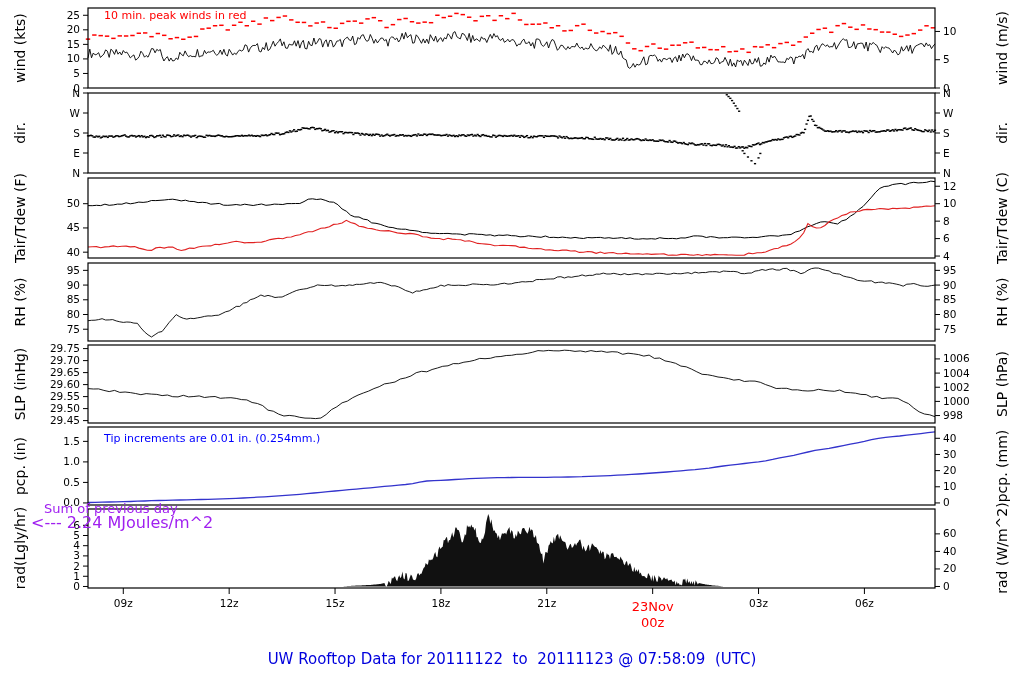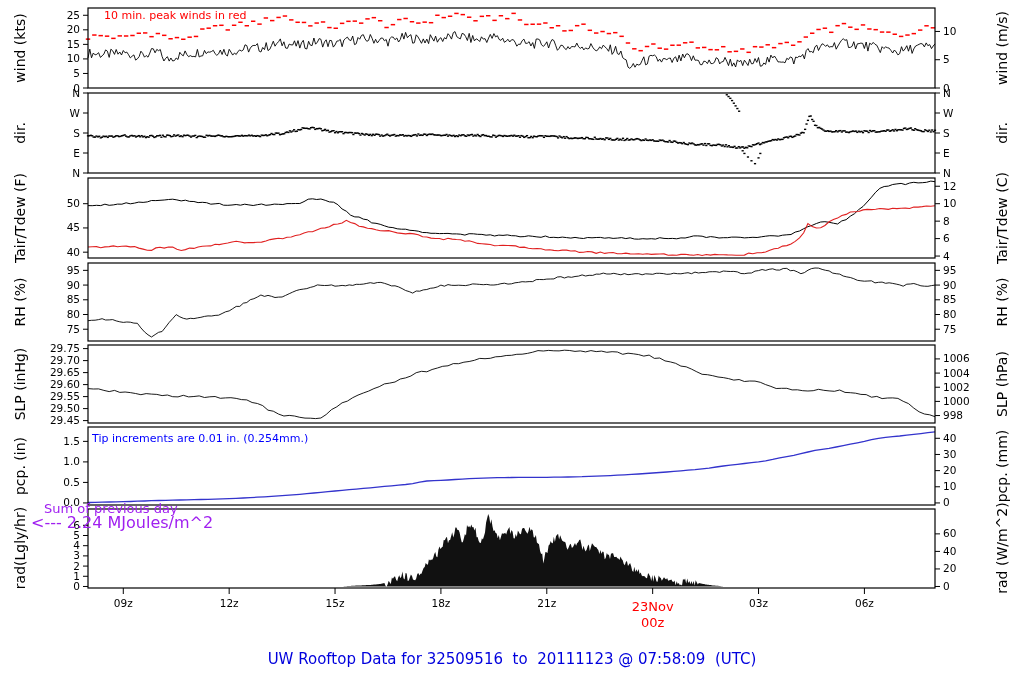--- a/index.html
+++ b/index.html
@@ -7,21 +7,21 @@
          font-family:"DejaVu Sans",sans-serif;overflow:hidden;}
   svg text.tick{font:10.5px "DejaVu Sans",sans-serif;fill:#000;}
   svg text.xdate{font:13px "DejaVu Sans",sans-serif;}
   .ylab{position:absolute;font:14px "DejaVu Sans",sans-serif;color:#000;
         transform:translate(-50%,-50%) rotate(-90deg);white-space:nowrap;}
   .ylab.left{left:20px;}
   .ylab.right{left:1002px;}
   .lp0{top:48px}.lp1{top:133px}.lp2{top:218px}.lp3{top:302px}.lp4{top:384px}.lp5{top:466px}.lp6{top:548px}
   .note{position:absolute;font:11px "DejaVu Sans",sans-serif;white-space:pre;}
   .wind-note{left:104px;top:9px;color:var(--note-red,#f00);}
-  .pcp-note{left:92px;top:432px;color:var(--note-blue,#00f);}
+  .pcp-note{left:104px;top:432px;color:var(--note-blue,#00f);}
   .rad-note1{left:44px;top:501px;color:var(--note-purple,#a020f0);font-size:13px;}
   .rad-note2{left:31px;top:513px;color:var(--note-purple,#a020f0);font-size:16px;}
   .title{position:absolute;left:0;right:0;top:650px;text-align:center;
          color:var(--title-blue,#00d);font:15px "DejaVu Sans",sans-serif;white-space:pre;}
 </style>
 </head>
 <body>
 
 <div class="chart">
   <svg id="plot" width="1024" height="645">
@@ -960,14 +960,14 @@
   <div class="ylab right lp3">RH (%)</div>
   <div class="ylab right lp4">SLP (hPa)</div>
   <div class="ylab right lp5">pcp. (mm)</div>
   <div class="ylab right lp6">rad (W/m^2)</div>
 
   <div class="note wind-note">10 min. peak winds in red</div>
   <div class="note pcp-note">Tip increments are 0.01 in. (0.254mm.)</div>
   <div class="note rad-note1">Sum of previous day</div>
   <div class="note rad-note2">&lt;--- 2.24 MJoules/m^2</div>
 
-  <div class="title">UW Rooftop Data for 32509516  to  20111123 @ 07:58:09  (UTC)</div>
+  <div class="title">UW Rooftop Data for 20111122  to  20111123 @ 07:58:09  (UTC)</div>
 </div>
 
 </body></html>

